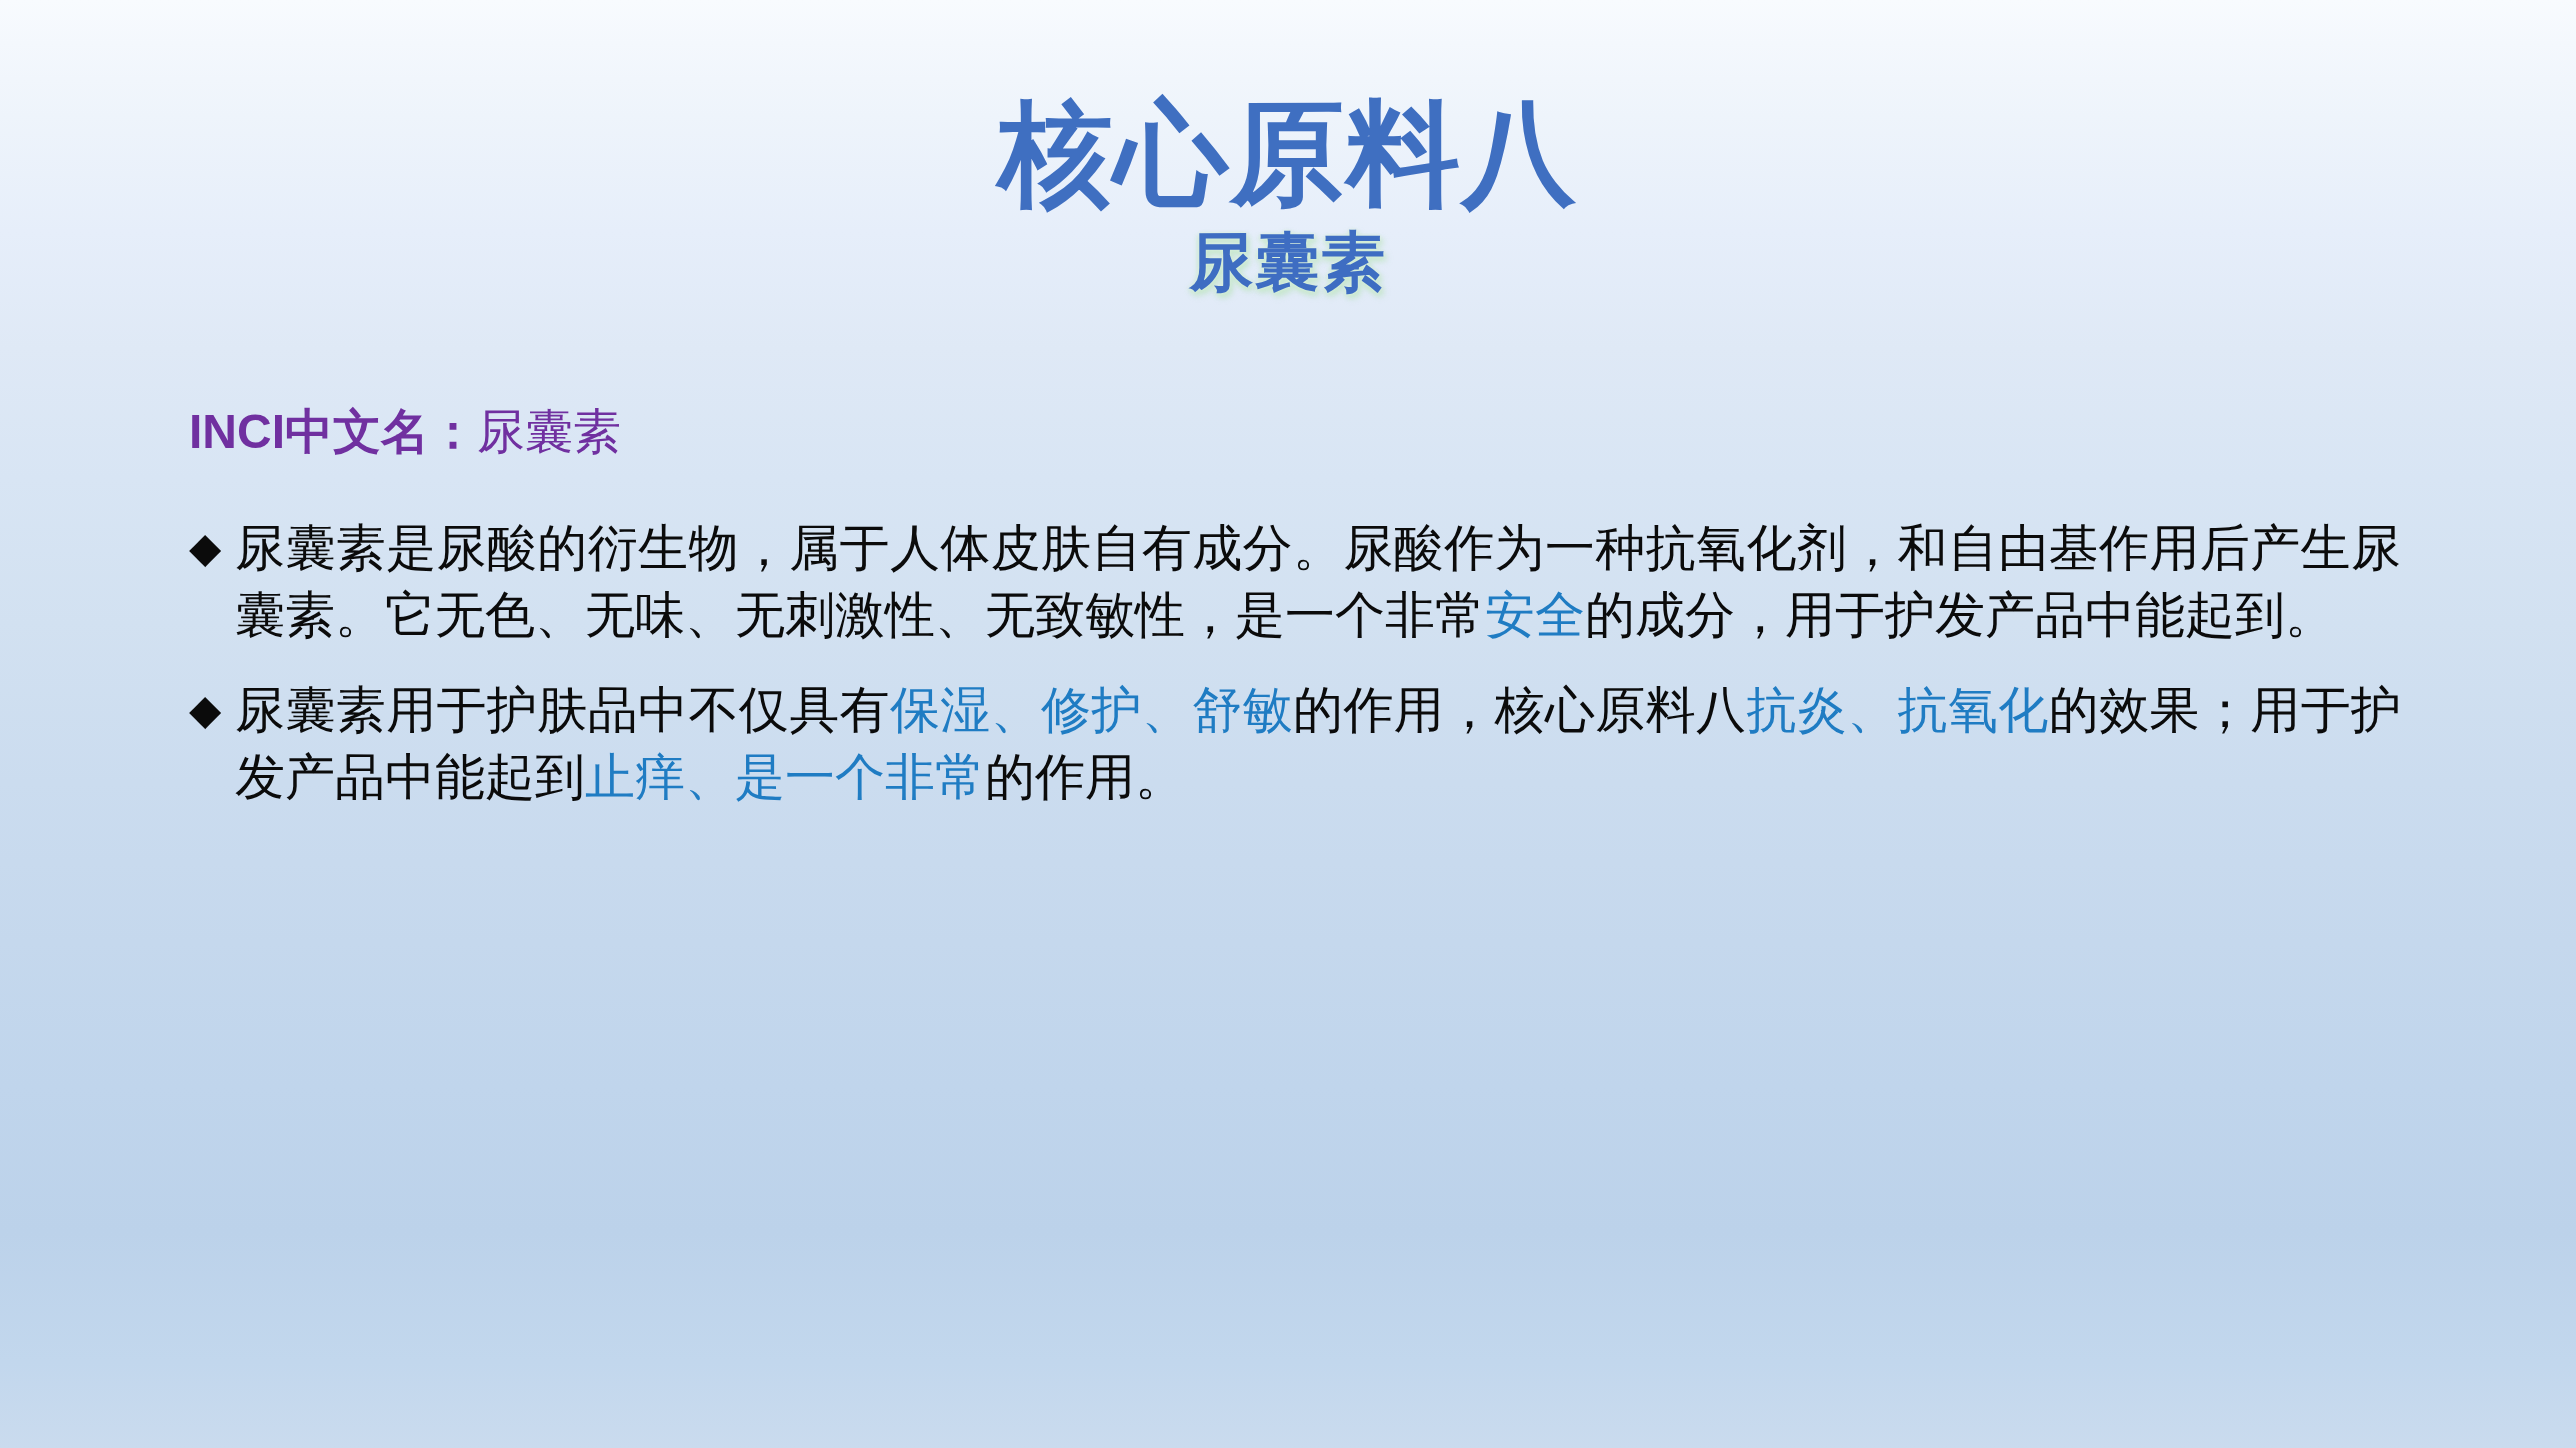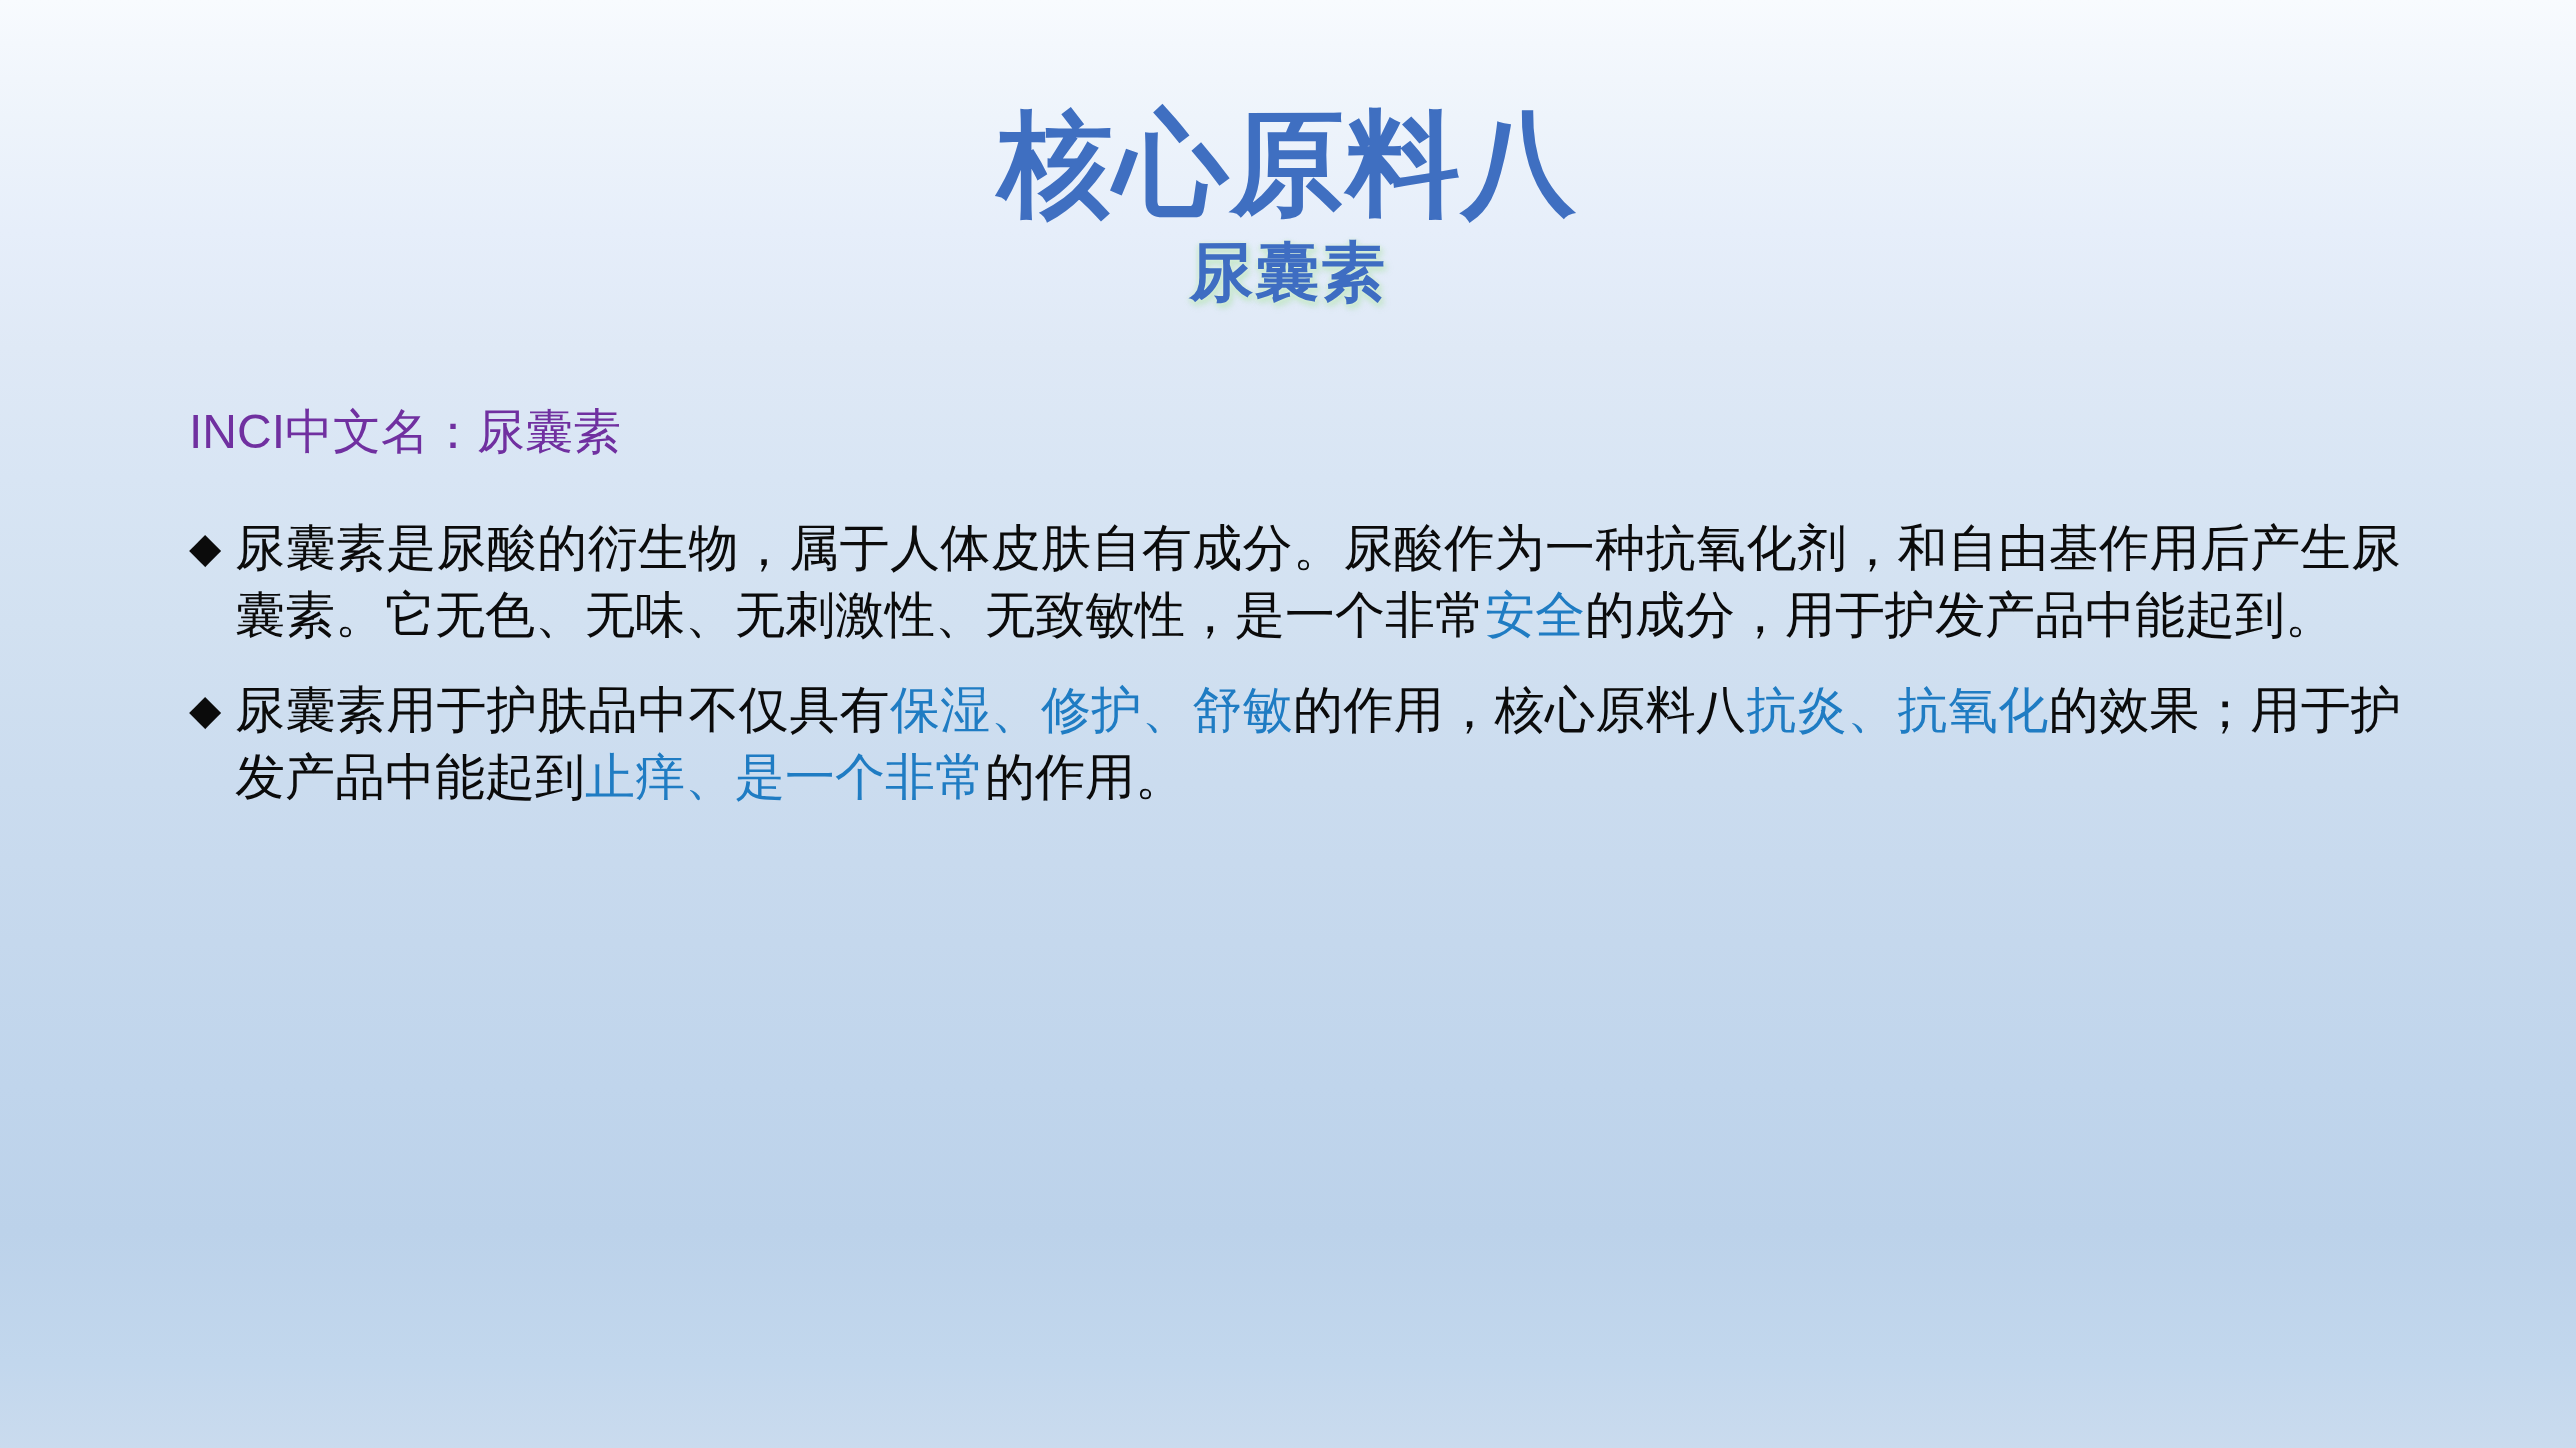--- a/index.html
+++ b/index.html
@@ -39,21 +39,21 @@
     width: 2576px;
     text-align: center;
   }
 
   .main-title {
     font-size: 114px;
     line-height: 1.0;
     font-weight: bold;
     color: #3f6fc1;
     letter-spacing: 1.9px;
-    margin: 14px;
+    margin: 4px;
     white-space: nowrap;
   }
 
   .sub-title {
     margin: 19.3px 0 0 0;
     font-size: 64px;
     line-height: 1.0;
     font-weight: bold;
     color: #3e6dc2;
     letter-spacing: 1.9px;
@@ -74,21 +74,21 @@
   }
 
   .inci-line {
     font-size: 48px;
     line-height: 1.15;
     color: #7030a0;
     margin: 0 0 56px 0;
     white-space: nowrap;
   }
   .inci-label {
-    font-weight: normal;
+    font-weight: bold;
   }
   .inci-value {
     font-weight: normal;
   }
 
   .section-heading {
     font-size: 48px;
     line-height: 1.15;
     font-weight: bold;
     color: #101010;

